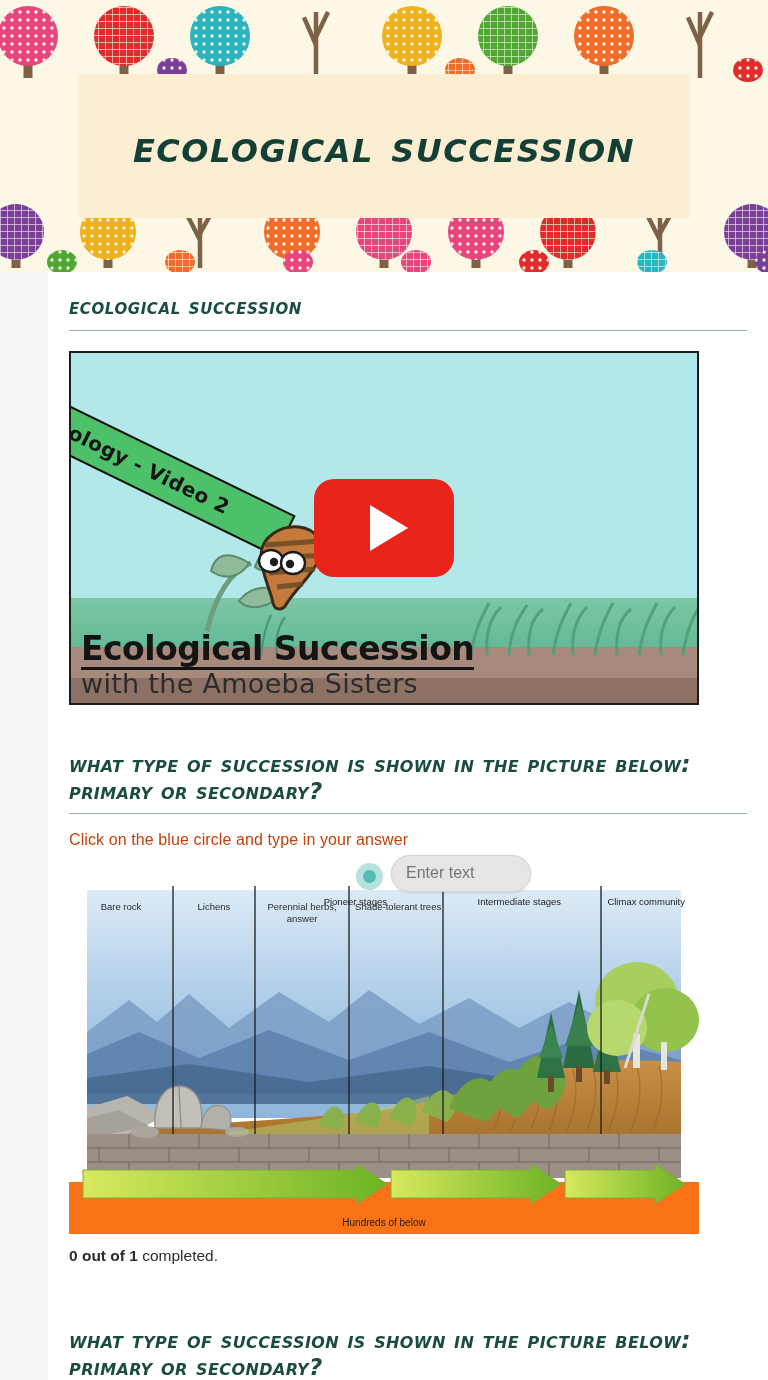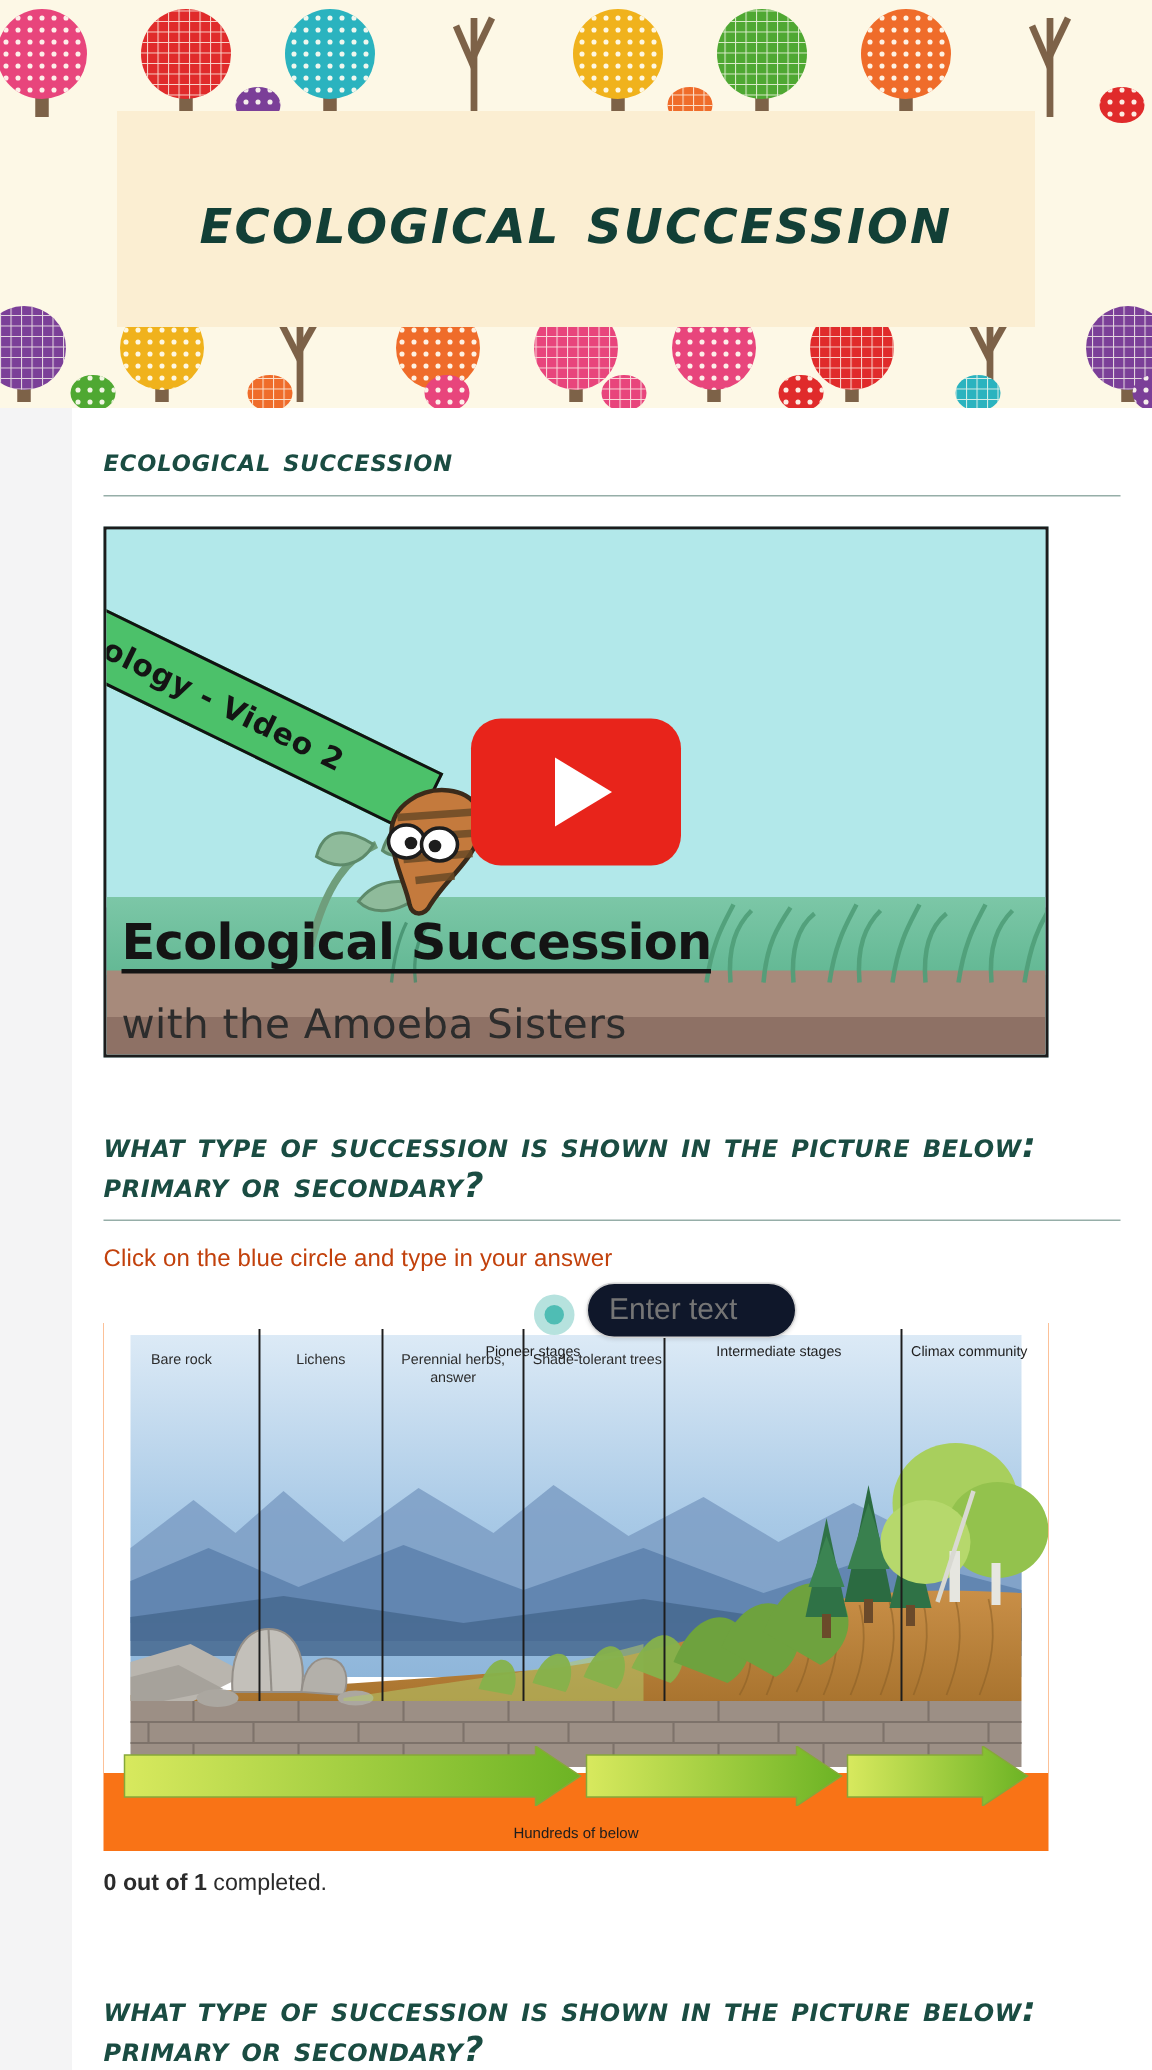--- a/index.html
+++ b/index.html
@@ -159,21 +159,21 @@
   }
   .v-cap1 {
     font-family: "DejaVu Sans", sans-serif;
     font-size: 33px; font-weight: bold; color: #141414;
     letter-spacing: -.5px;
     border-bottom: 3px solid #141414;
     padding-bottom: 2px;
   }
   .v-cap2 {
     font-family: "DejaVu Sans", sans-serif;
-    font-size: 27px; color: #2c2c2c; margin-top: 21px;
+    font-size: 27px; color: #2c2c2c; margin-top: 0;
     letter-spacing: .3px;
   }
 
   
   .v-worm { position:absolute; left:128px; top:140px; width:140px; height:140px; z-index:4; }
 
   
   .answer-row {
     position: relative;
     height: 0;
@@ -190,26 +190,26 @@
   }
   .blue-dot i {
     width: 13px; height: 13px; border-radius: 50%;
     background: #4fbdb4; display:block;
   }
   .text-input {
     position: absolute;
     left: 322px;
     top: -5px;
     width: 140px; height: 37px;
-    background: #0f172a;
+    background: #e5e5e5;
     border: 1px solid #d3d3d3;
     border-radius: 19px;
     box-shadow: 0 1px 3px rgba(0,0,0,.12);
     padding: 0 14px;
-    font-size: 20px;
+    font-size: 16px;
     color: #6e6e6e;
     font-family: "Liberation Sans", sans-serif;
     z-index: 20;
     outline: none;
   }
 
   .diagram {
     position: relative;
     width: 630px;
     height: 352px;

